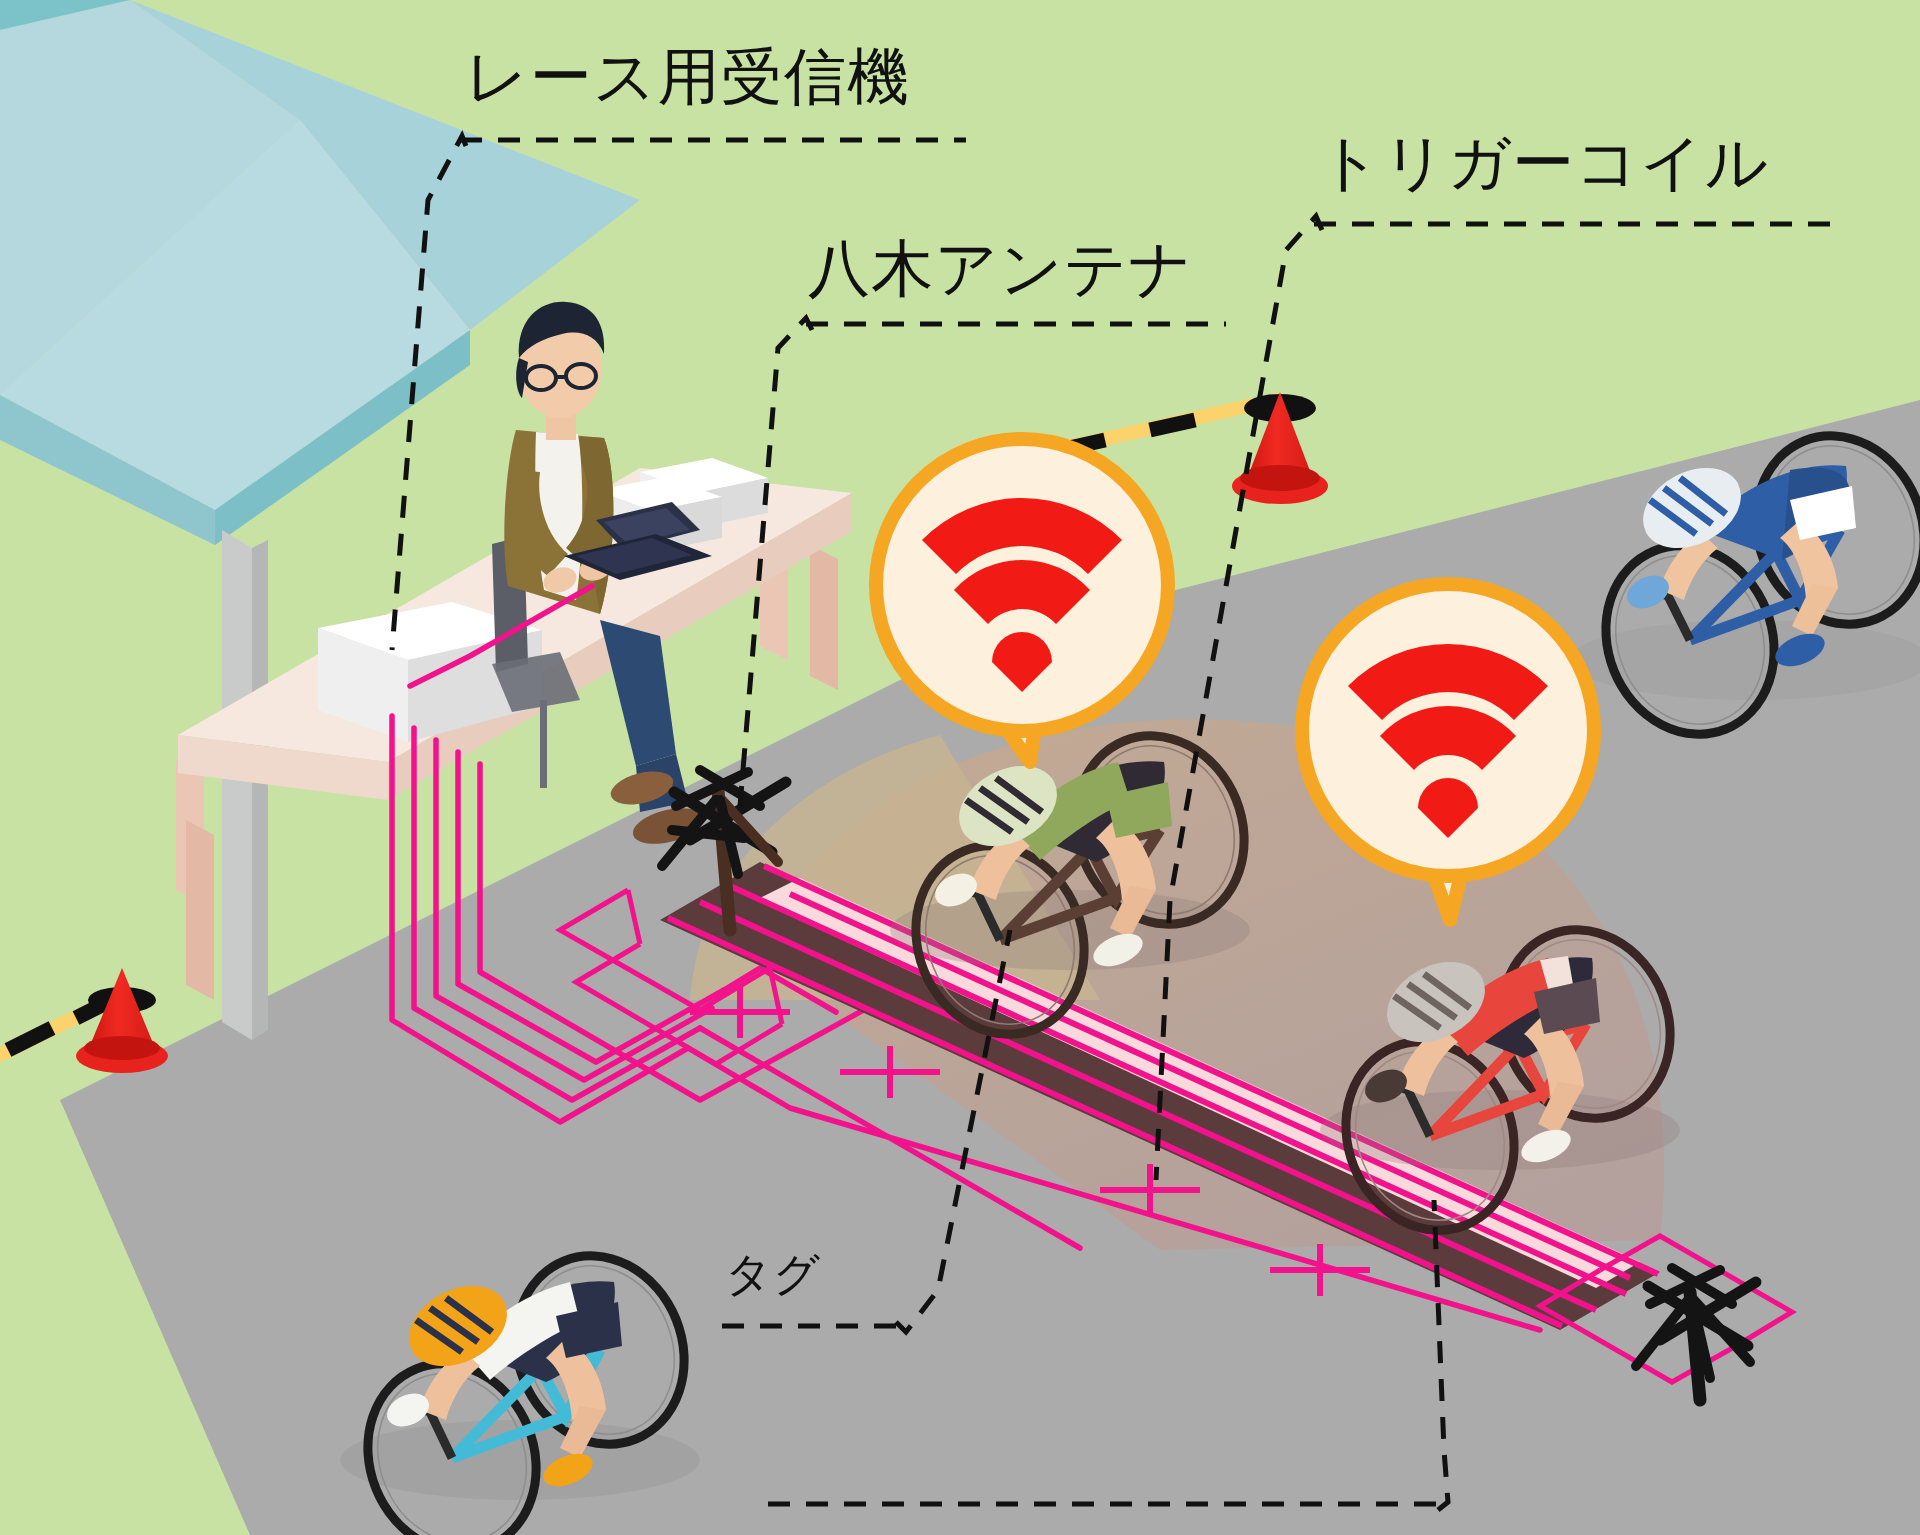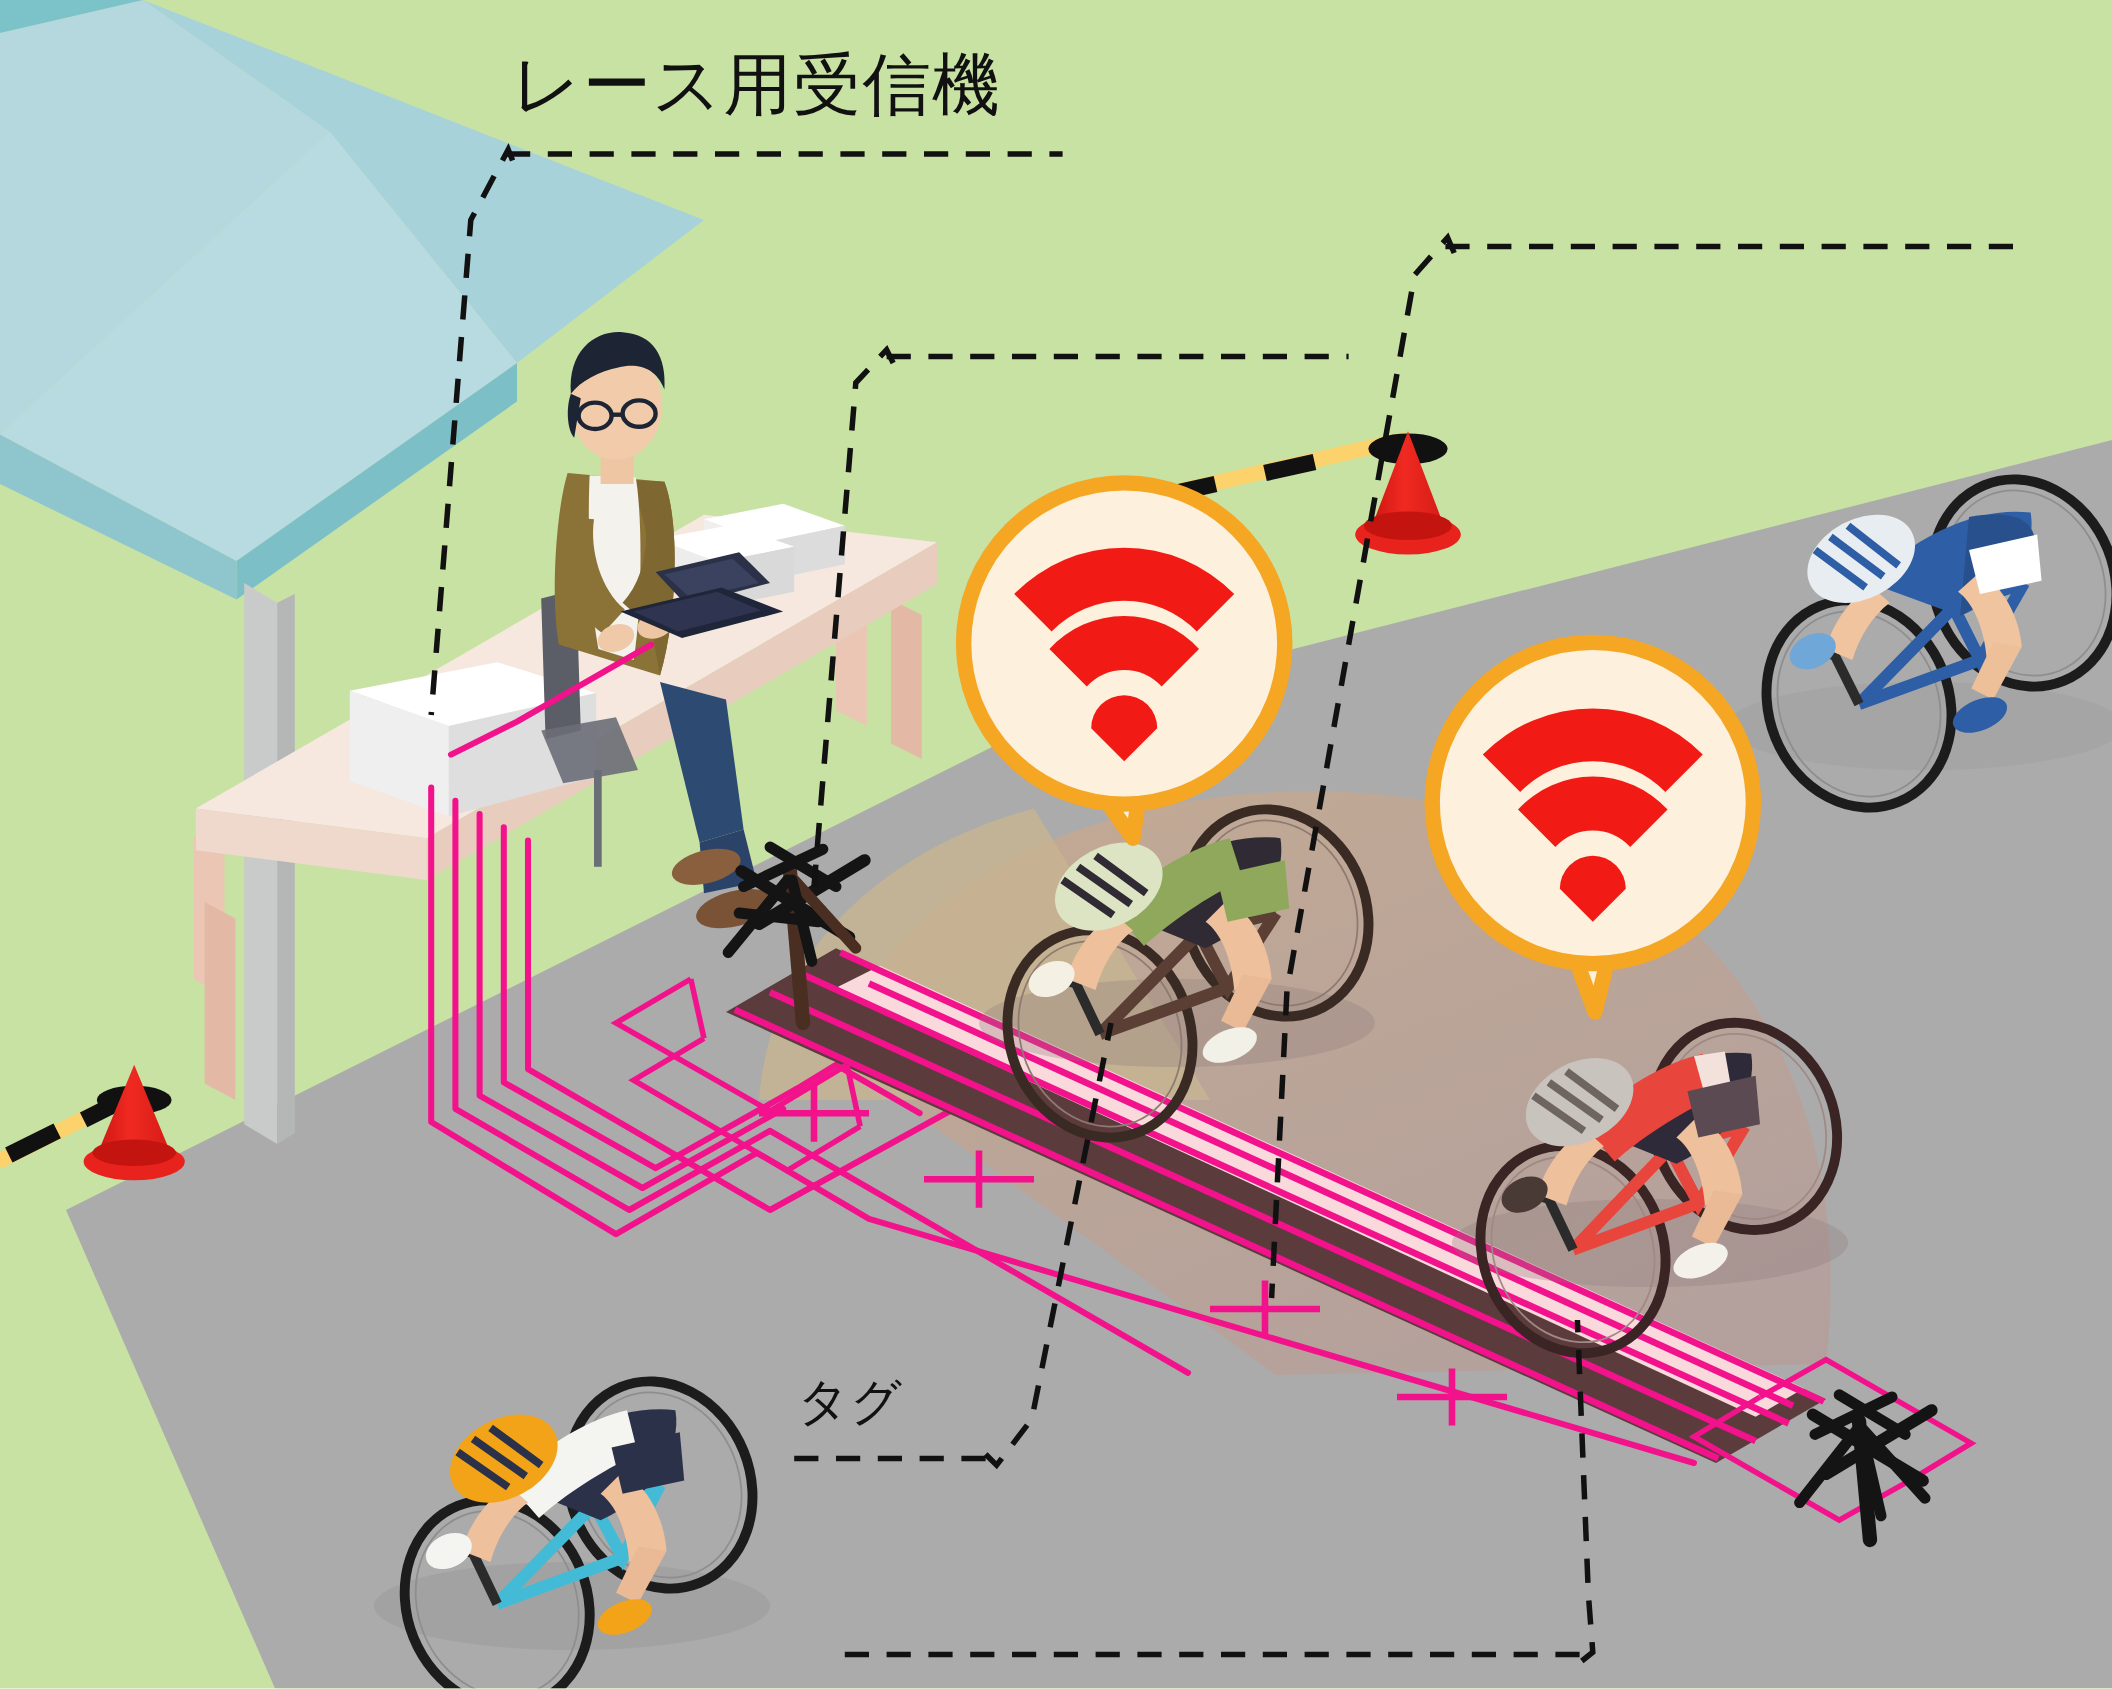--- a/index.html
+++ b/index.html
@@ -335,18 +335,20 @@
       <line x1="460" y1="140" x2="966" y2="140"></line>
       <line x1="806" y1="324" x2="1226" y2="324"></line>
       <line x1="1314" y1="224" x2="1836" y2="224"></line>
       <line x1="722" y1="1326" x2="902" y2="1326"></line>
       <line x1="768" y1="1504" x2="1444" y2="1504"></line>
     </g>
   </svg>
 
   <div class="lbl lbl-1" style="left:465px;top:46px;">レース用受信機</div>
 
-
+  <div class="lbl lbl-2" style="left:808px;top:238px;">八木アンテナ</div>
+
+  <div class="lbl lbl-3" style="left:1318px;top:132px;">トリガーコイル</div>
 
   <div class="lbl lbl-4" style="left:725px;top:1251px;">タグ</div>
 
 
 </div>
 
 </body></html>

